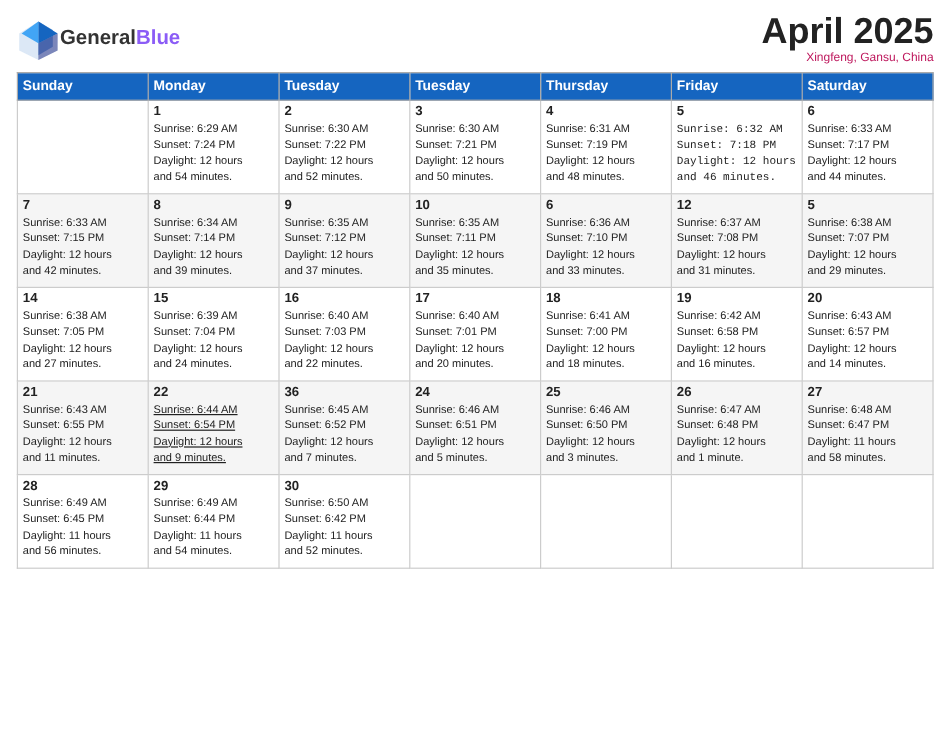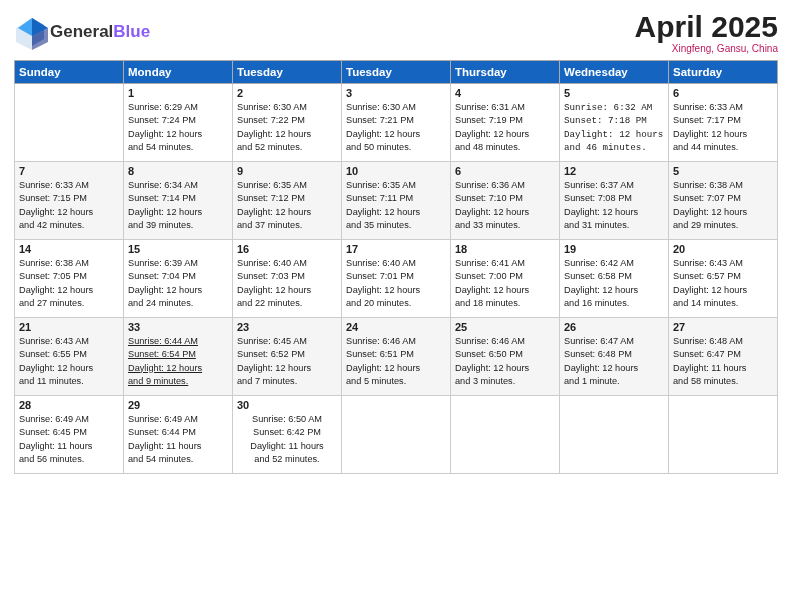--- a/index.html
+++ b/index.html
@@ -99,21 +99,21 @@
   </div>
 
   <table>
     <thead>
       <tr>
       <th>Sunday</th>
           <th>Monday</th>
           <th>Tuesday</th>
           <th>Tuesday</th>
           <th>Thursday</th>
-          <th>Wednesday</th>
+          <th>Friday</th>
           <th>Saturday</th>
         </tr>
     </thead>
     <tbody id="calendar-body">
     <tr>
           <td></td>
           <td>
             <span class="day-number">1</span>
             <div class="day-info" style="white-space: pre-line;">Sunrise: 6:29 AM
 Sunset: 7:24 PM
@@ -260,28 +260,28 @@
         </tr>
         <tr>
           <td>
             <span class="day-number">21</span>
             <div class="day-info" style="white-space: pre-line;">Sunrise: 6:43 AM
 Sunset: 6:55 PM
 Daylight: 12 hours
 and 11 minutes.</div>
           </td>
           <td>
-            <span class="day-number">33</span>
+            <span class="day-number">22</span>
             <div class="day-info" style="white-space: pre-line; text-decoration: underline;">Sunrise: 6:44 AM
 Sunset: 6:54 PM
 Daylight: 12 hours
 and 9 minutes.</div>
           </td>
           <td>
-            <span class="day-number">23</span>
+            <span class="day-number">36</span>
             <div class="day-info" style="white-space: pre-line;">Sunrise: 6:45 AM
 Sunset: 6:52 PM
 Daylight: 12 hours
 and 7 minutes.</div>
           </td>
           <td>
             <span class="day-number">24</span>
             <div class="day-info" style="white-space: pre-line;">Sunrise: 6:46 AM
 Sunset: 6:51 PM
 Daylight: 12 hours
@@ -319,21 +319,21 @@
           </td>
           <td>
             <span class="day-number">29</span>
             <div class="day-info" style="white-space: pre-line;">Sunrise: 6:49 AM
 Sunset: 6:44 PM
 Daylight: 11 hours
 and 54 minutes.</div>
           </td>
           <td>
             <span class="day-number">30</span>
-            <div class="day-info" style="white-space: pre-line; text-align: center;">Sunrise: 6:50 AM
+            <div class="day-info" style="white-space: pre-line;">Sunrise: 6:50 AM
 Sunset: 6:42 PM
 Daylight: 11 hours
 and 52 minutes.</div>
           </td>
           <td></td>
           <td></td>
           <td></td>
           <td></td>
         </tr>
       </tbody>

